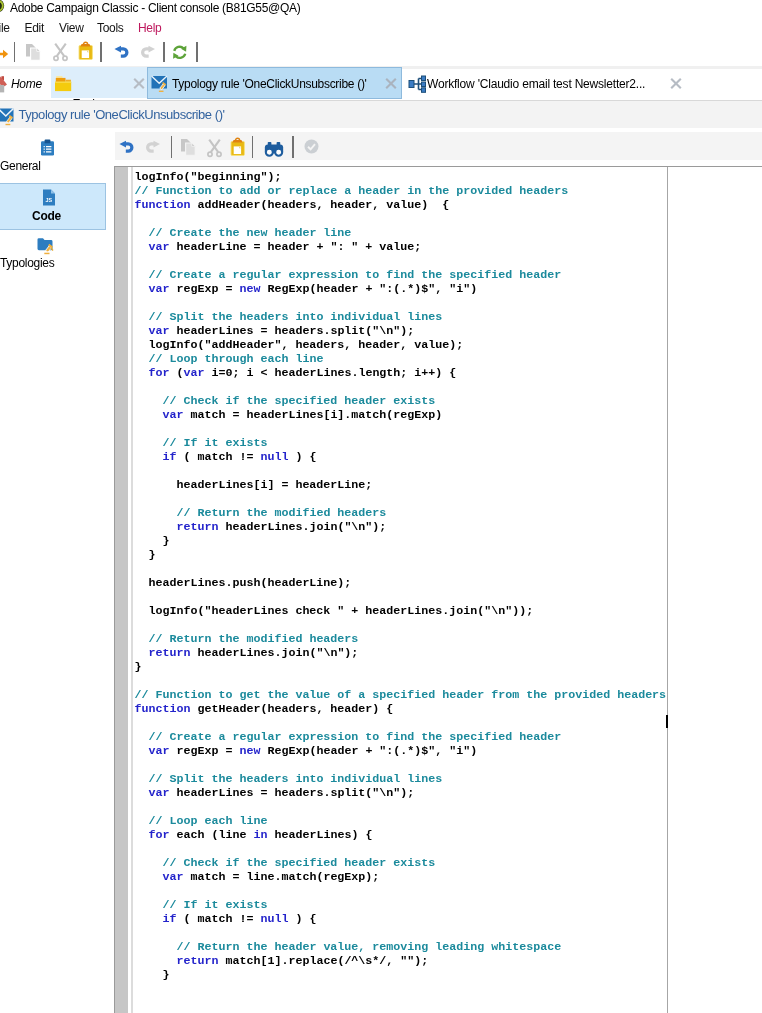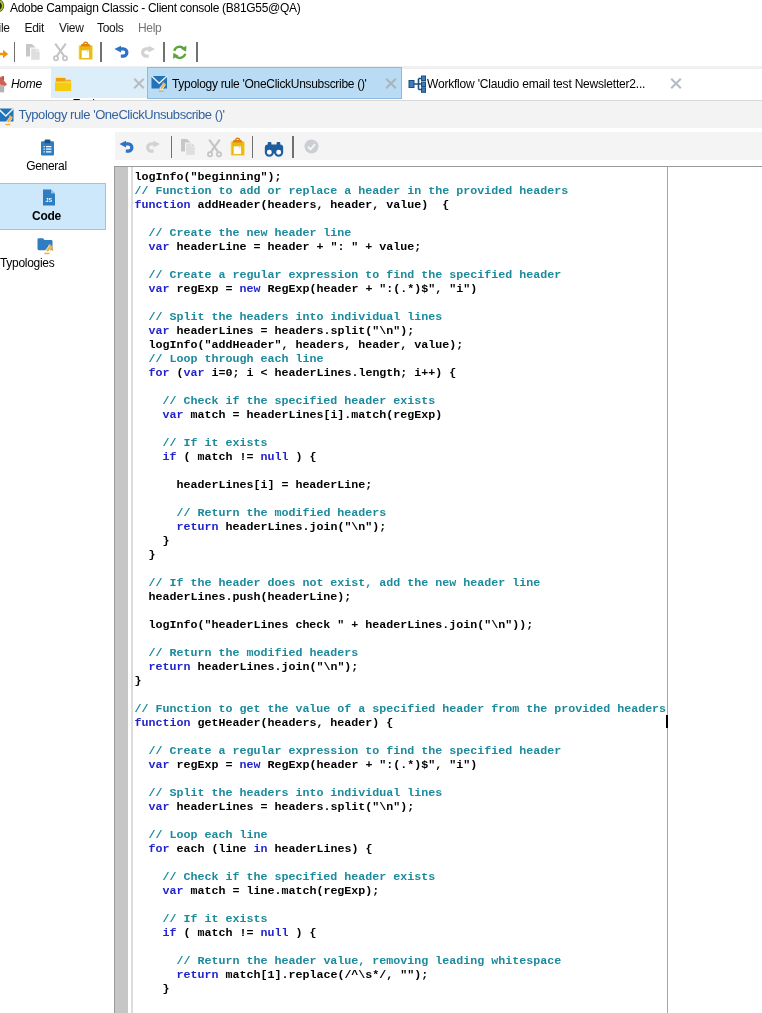--- a/index.html
+++ b/index.html
@@ -23,21 +23,21 @@
   <circle cx="-2.2" cy="5.8" r="6.4" fill="#20290f"></circle>
   <circle cx="-2.2" cy="5.8" r="5" fill="none" stroke="#a9c02f" stroke-width="1.9"></circle>
   <circle cx="-2.2" cy="5.8" r="3.1" fill="#262f10"></circle>
 </svg>
 <div class="txt" style="left:10px;top:0.5px;">Adobe Campaign Classic - Client console (B81G55@QA)</div>
 
 <div class="txt" style="left:-8.5px;top:20.5px;color:#141414;">File</div>
 <div class="txt" style="left:24.5px;top:20.5px;color:#141414;">Edit</div>
 <div class="txt" style="left:59px;top:20.5px;color:#141414;">View</div>
 <div class="txt" style="left:97px;top:20.5px;color:#141414;">Tools</div>
-<div class="txt" style="left:138px;top:20.5px;color:#737373;">Help</div>
+<div class="txt" style="left:138px;top:20.5px;color:#be185d;">Help</div>
 
 <svg class="abs" style="left:0;top:48px" width="10" height="12" viewBox="0 0 10 12">
   <path d="M-3 4.7 h6 v-3 l5.2 4.3 -5.2 4.3 v-3 h-6 z" fill="#f0930f"></path>
 </svg>
 <div class="sep1" style="left:13.8px;"></div>
 
 <svg class="abs" style="left:25px;top:42.5px" width="16" height="18" viewBox="0 0 16 18">
   <path d="M1 1 h6 l3.5 3.5 v9 h-9.5 z" fill="#c7c7c7"></path>
   <path d="M5.6 5 h6.2 l3.4 3.4 v8.8 h-9.6 z" fill="#dedede" stroke="#fff" stroke-width="1.1"></path>
   <path d="M11.8 5 l3.4 3.4 h-3.4 z" fill="#c7c7c7" stroke="#fff" stroke-width="0.8"></path>
@@ -147,21 +147,21 @@
 
 <div class="abs" style="left:0;top:183px;width:106px;height:47px;background:#cde8fb;border:1px solid #9cc3e2;box-sizing:border-box;border-left:none;"></div>
 
 <svg class="abs" style="left:40px;top:139px" width="15" height="17" viewBox="0 0 15 17">
   <rect x="1" y="2.2" width="13" height="14.3" rx="1.2" fill="#2d7dc0"></rect>
   <rect x="4.6" y="0.5" width="5.8" height="3.8" rx="0.9" fill="#17548f"></rect>
   <g stroke="#fff" stroke-width="1.3">
     <path d="M3.6 7.6 h1.2 M6 7.6 h5.4 M3.6 10.2 h1.2 M6 10.2 h5.4 M3.6 12.8 h1.2 M6 12.8 h5.4"></path>
   </g>
 </svg>
-<div class="txt" style="left:0;top:158.5px;width:93px;text-align:center;">General</div>
+<div class="txt" style="left:0;top:158.5px;width:93px;text-align:left;">General</div>
 
 <svg class="abs" style="left:41.5px;top:189px" width="14" height="17" viewBox="0 0 14 17">
   <path d="M1 0.5 h8 l4 4 v12 h-12 z" fill="#2d7dc0"></path>
   <path d="M9 0.5 l4 4 h-4 z" fill="#8fc1e8"></path>
   <text x="6.8" y="12.6" font-family="Liberation Sans" font-size="5.4" font-weight="bold" fill="#fff" text-anchor="middle">JS</text>
 </svg>
 <div class="txt" style="left:0;top:209px;width:93px;text-align:center;font-weight:bold;">Code</div>
 
 <svg class="abs" style="left:37px;top:237px" width="21" height="18" viewBox="0 0 21 18">
   <path d="M0.5 2.5 q0-1.3 1.3-1.3 h4.2 l1.5 1.9 h6.6 q1.4 0 1.4 1.4 v7.3 q0 1.4 -1.4 1.4 h-12.2 q-1.4 0 -1.4-1.4 Z" fill="#2d7dc0"></path>
@@ -257,21 +257,20 @@
     <span class="c">// If it exists</span>
     <span class="k">if</span> ( match != <span class="k">null</span> ) {
 
       headerLines[i] = headerLine;
 
       <span class="c">// Return the modified headers</span>
       <span class="k">return</span> headerLines.join("\n");
     }
   }
 
-  <span class="c">// If the header does not exist, add the new header line</span>
   headerLines.push(headerLine);
 
   logInfo("headerLines check " + headerLines.join("\n"));
 
   <span class="c">// Return the modified headers</span>
   <span class="k">return</span> headerLines.join("\n");
 }
 
 <span class="c">// Function to get the value of a specified header from the provided headers</span>
 <span class="k">function</span> getHeader(headers, header) {

